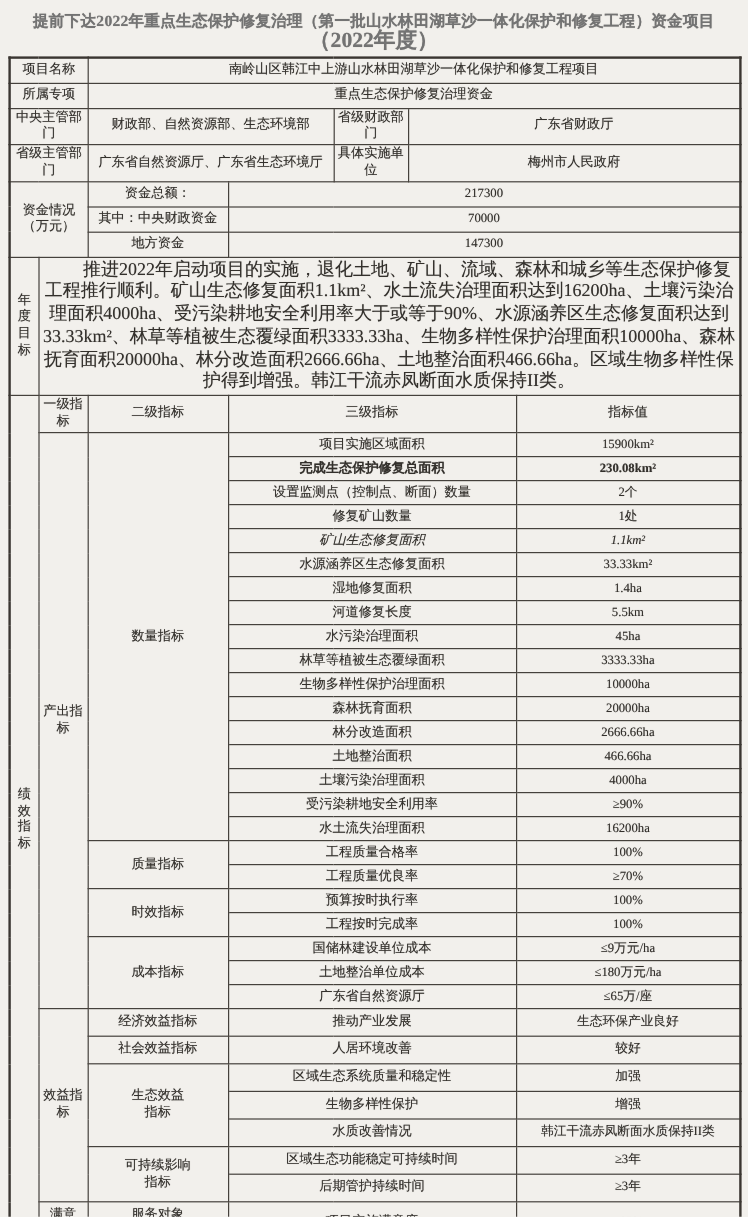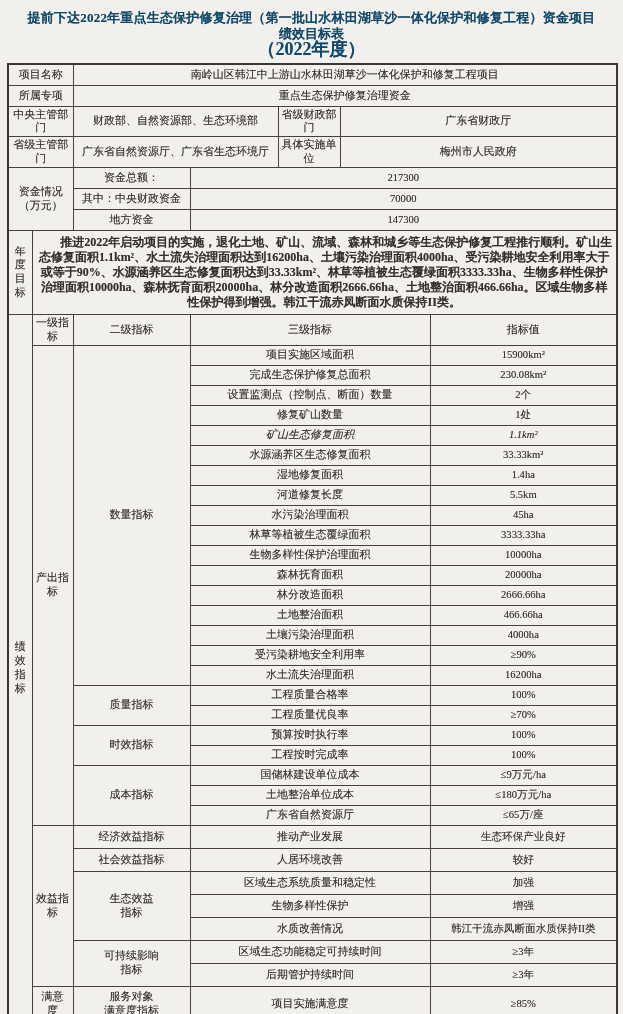--- a/index.html
+++ b/index.html
@@ -5,21 +5,21 @@
   html,body{margin:0;padding:0;}
   body{
     width:623px;height:1014px;box-sizing:border-box;
     padding:8px 7px 6px 7px;
     background:#f2f0ec;
     font-family:"Liberation Serif","DejaVu Serif",serif;
     color:#2d2b28;
     overflow:hidden;
   }
   .title-block{ text-align:center; margin:2px 0 6px 0; }
-  .title-line{ font-weight:bold; color:#0c4a6e; }
+  .title-line{ font-weight:bold; color:#737373; }
   .t1{ font-size:13px; line-height:16px; letter-spacing:0.2px;}
   .t2{ font-size:13px; line-height:16px; }
   .t3{ font-size:18px; line-height:15px; }
 
   table.doc{
     border-collapse:collapse; table-layout:fixed;
     width:609px; margin:0 auto;
     font-size:11px;
   }
   table.doc td{
@@ -32,39 +32,37 @@
     color:#33302c;
   }
   table.doc{ border:2px solid #3a3631; }
 
   tr.info-row{ height:21px; }
   tr.goal-row{ height:84px; }
   tr.head-row{ height:31px; }
 
   td.goal-text{
     text-align:justify; text-indent:2em;
-    line-height:1.55; font-size:12px; padding:3px 6px;
+    line-height:1.55; font-size:15px; padding:3px 6px;
     white-space:normal;
-    font-weight:bold;
   }
   td.vert{
     width:14px; padding:1px 2px;
     word-break:break-all; line-height:1.9;
     letter-spacing:0;
   }
   td.val{ font-size:10.6px; font-family:"Liberation Serif","DejaVu Serif",serif; }
   td.lbl{ color:#2f2d29; }
   .ink{ text-shadow:0 0 0.6px rgba(40,38,34,0.45); }
 </style>
 </head>
 <body>
 
 <div class="title-block ink">
   <div class="title-line t1">提前下达2022年重点生态保护修复治理（第一批山水林田湖草沙一体化保护和修复工程）资金项目</div>
-  <div class="title-line t2">绩效目标表</div>
   <div class="title-line t3">（2022年度）</div>
 </div>
 
 <table class="doc ink">
   <colgroup>
     <col style="width:24px">
       <col style="width:41px">
       <col style="width:117px">
     <col style="width:88px">
       <col style="width:62px">
@@ -118,21 +116,21 @@
       <td class="lbl">二级指标</td>
       <td colspan="3" class="lbl">三级指标</td>
       <td class="lbl">指标值</td>
     </tr>
   <tr style="height: 20px;">
         <td class="vert lbl" rowspan="24">产出指标</td>
         <td class="lbl" rowspan="17">数量指标</td>
         <td colspan="3">项目实施区域面积</td>
         <td class="val">15900km²</td>
       </tr>
-      <tr style="height: 20px;">
+      <tr style="height: 20px; font-weight: bold;">
         <td colspan="3">完成生态保护修复总面积</td>
         <td class="val">230.08km²</td>
       </tr>
       <tr style="height: 20px;">
         <td colspan="3">设置监测点（控制点、断面）数量</td>
         <td class="val">2个</td>
       </tr>
       <tr style="height: 20px;">
         <td colspan="3">修复矿山数量</td>
         <td class="val">1处</td>

